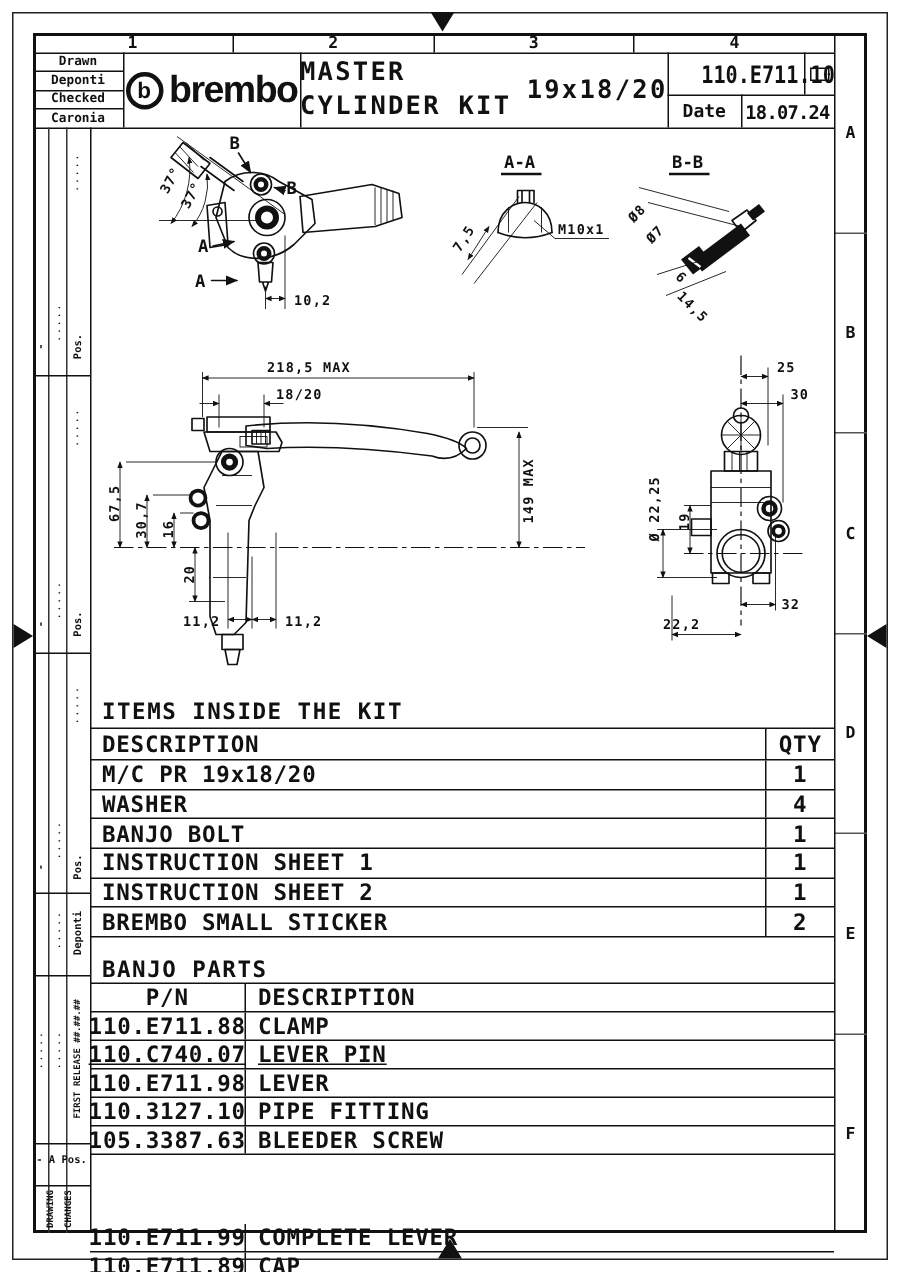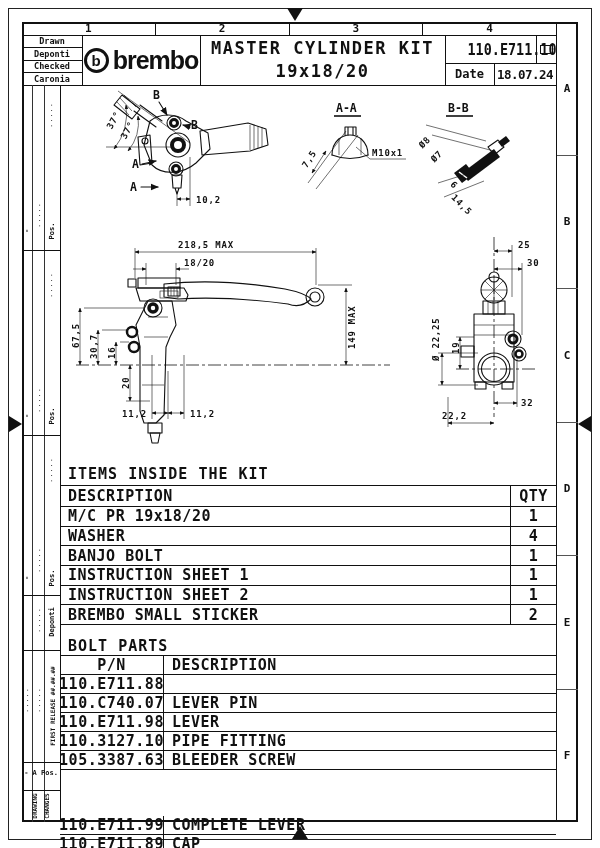--- a/index.html
+++ b/index.html
@@ -26,21 +26,21 @@
   .ruler-right .cell:last-child{border-bottom:none;}
   
   .names{position:absolute;left:22px;top:35px;width:60px;height:50px;display:flex;flex-direction:column;}
   .names .nrow{flex:1;border-bottom:1px solid #111;display:flex;align-items:center;justify-content:center;
        font-size:8.5px;font-weight:700;}
   .names .nrow:last-child{border-bottom:none;}
   .logo-cell{position:absolute;left:82px;top:35px;width:118px;height:50px;display:flex;align-items:center;justify-content:center;gap:4px;}
   .logo-circle{width:25px;height:25px;border-radius:50%;border:3.5px solid #111;display:flex;align-items:center;justify-content:center;
        font-family:"Liberation Sans",sans-serif;font-weight:bold;font-size:15px;box-sizing:border-box;line-height:1;}
   .logo-word{font-family:"Liberation Sans",sans-serif;font-weight:bold;font-size:25px;letter-spacing:-1px;}
-  .tb-title{position:absolute;left:200px;top:35px;width:245px;height:50px;display:flex;flex-direction:column;
+  .tb-title{position:absolute;left:200px;top:35px;width:245px;height:50px;display:flex;flex-direction:row;
        align-items:center;justify-content:center;font-size:17px;font-weight:700;letter-spacing:1.5px;line-height:23px;}
   .pn-cell{position:absolute;left:445px;top:35px;width:91px;height:28px;display:flex;align-items:center;padding-left:20px;}
   .pn-text{font-size:16px;font-weight:700;transform:scaleX(0.84);transform-origin:left center;white-space:nowrap;padding-left:3px;}
   .sym-cell{position:absolute;left:536px;top:35px;width:20px;height:28px;display:flex;align-items:center;justify-content:center;}
   .sym-rect{width:11px;height:7px;border:1.5px solid #111;}
   .date-label{position:absolute;left:445px;top:63px;width:49px;height:22px;display:flex;align-items:center;justify-content:center;
        font-size:12px;font-weight:700;}
   .date-value{position:absolute;left:494px;top:63px;width:62px;height:22px;display:flex;align-items:center;justify-content:center;
        font-size:12.5px;font-weight:700;letter-spacing:-0.5px;}
   
@@ -347,29 +347,30 @@
     <div class="cell desc">INSTRUCTION SHEET 2</div>
     <div class="cell qty">1</div>
   </div>
   <div class="trow" style="flex:1;">
     <div class="cell desc">BREMBO SMALL STICKER</div>
     <div class="cell qty">2</div>
   </div>
 </div>
 
 <div class="tbl" style="top:637px;height:185px;">
-  <div class="trow t-title" style="height:22px;">BOLT PARTS</div>
+  <div class="trow t-title" style="height:22px;">BANJO PARTS</div>
   <div class="trow" style="height:20px;">
     <div class="cell pn">P/N</div>
     <div class="cell desc">DESCRIPTION</div>
   </div>
   <div class="trow" style="flex:1;">
     <div class="cell pn">110.E711.88</div>
-  </div>
-  <div class="trow" style="flex:1;">
+    <div class="cell desc">CLAMP</div>
+  </div>
+  <div class="trow" style="flex:1;text-decoration:underline;">
     <div class="cell pn">110.C740.07</div>
     <div class="cell desc">LEVER PIN</div>
   </div>
   <div class="trow" style="flex:1;">
     <div class="cell pn">110.E711.98</div>
     <div class="cell desc">LEVER</div>
   </div>
   <div class="trow" style="flex:1;">
     <div class="cell pn">110.3127.10</div>
     <div class="cell desc">PIPE FITTING</div>

